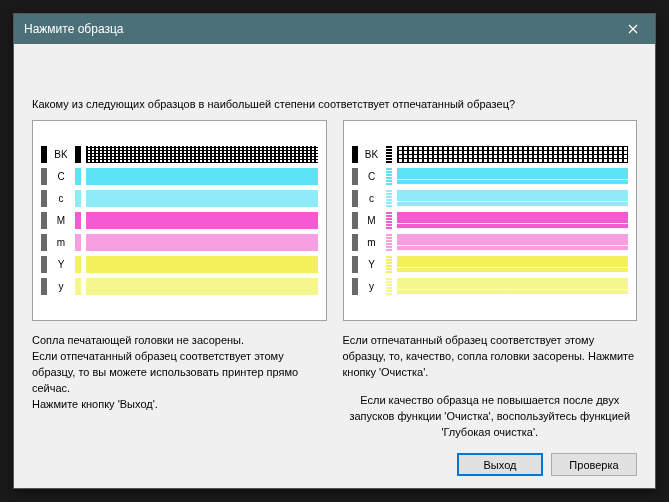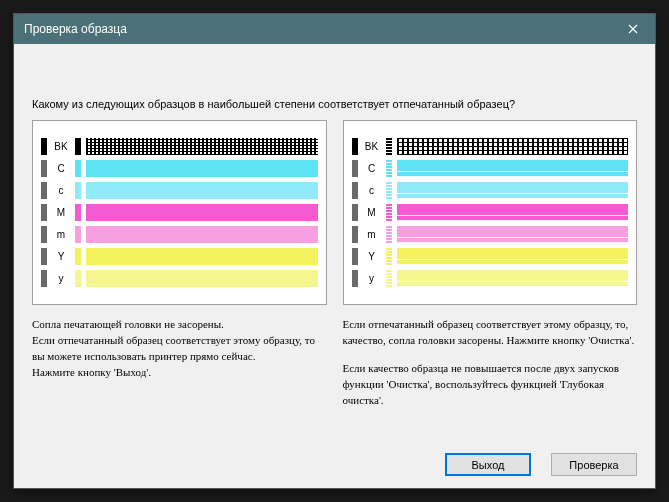--- a/index.html
+++ b/index.html
@@ -54,21 +54,21 @@
   }
   .samples {
     display: flex;
     gap: 16px;
     margin-bottom: 12px;
   }
   .sample-box {
     flex: 1;
     background: #fff;
     border: 1px solid #a0a0a0;
-    padding: 14px 8px;
+    padding: 22px 8px;
   }
   .row {
     display: flex;
     align-items: center;
     height: 21px;
     margin: 1px 0;
     gap: 5px;
   }
   .indicator { width: 6px; height: 17px; }
   .lbl {
@@ -101,28 +101,27 @@
   .ind-bad {
     background: repeating-linear-gradient(0deg,
       currentColor 0 2px, transparent 2px 3px);
   }
   .descriptions {
     display: flex;
     gap: 16px;
     font-size: 11px;
     line-height: 1.45;
     flex: 1;
-    font-family: Liberation Serif, serif;
   }
   .descriptions .col { flex: 1; }
-  .descriptions p + p { margin-top: 12px; }
+  .descriptions p + p { margin-top: 12px; text-align: center; }
   .buttons {
     display: flex;
     justify-content: flex-end;
-    gap: 20px;
+    gap: 8px;
     padding-top: 8px;
   }
   .btn {
     min-width: 86px;
     height: 23px;
     background: #e1e1e1;
     border: 1px solid #adadad;
     font-size: 11px;
     cursor: pointer;
     padding: 0 12px;
@@ -130,21 +129,21 @@
   .btn.default {
     border: 1px solid #0078d7;
     box-shadow: inset 0 0 0 1px #0078d7;
   }
 </style>
 </head>
 <body>
 
 <div class="window">
   <div class="titlebar">
-    <span class="title">Проверка образца</span>
+    <span class="title">Нажмите образца</span>
     <div class="close-btn">
       <svg viewBox="0 0 10 10">
           <path d="M1 1 L9 9 M9 1 L1 9"></path>
         </svg>
     </div>
   </div>
 
   <div class="content">
     <div class="question">Какому из следующих образцов в наибольшей степени соответствует отпечатанный образец?</div>
 

